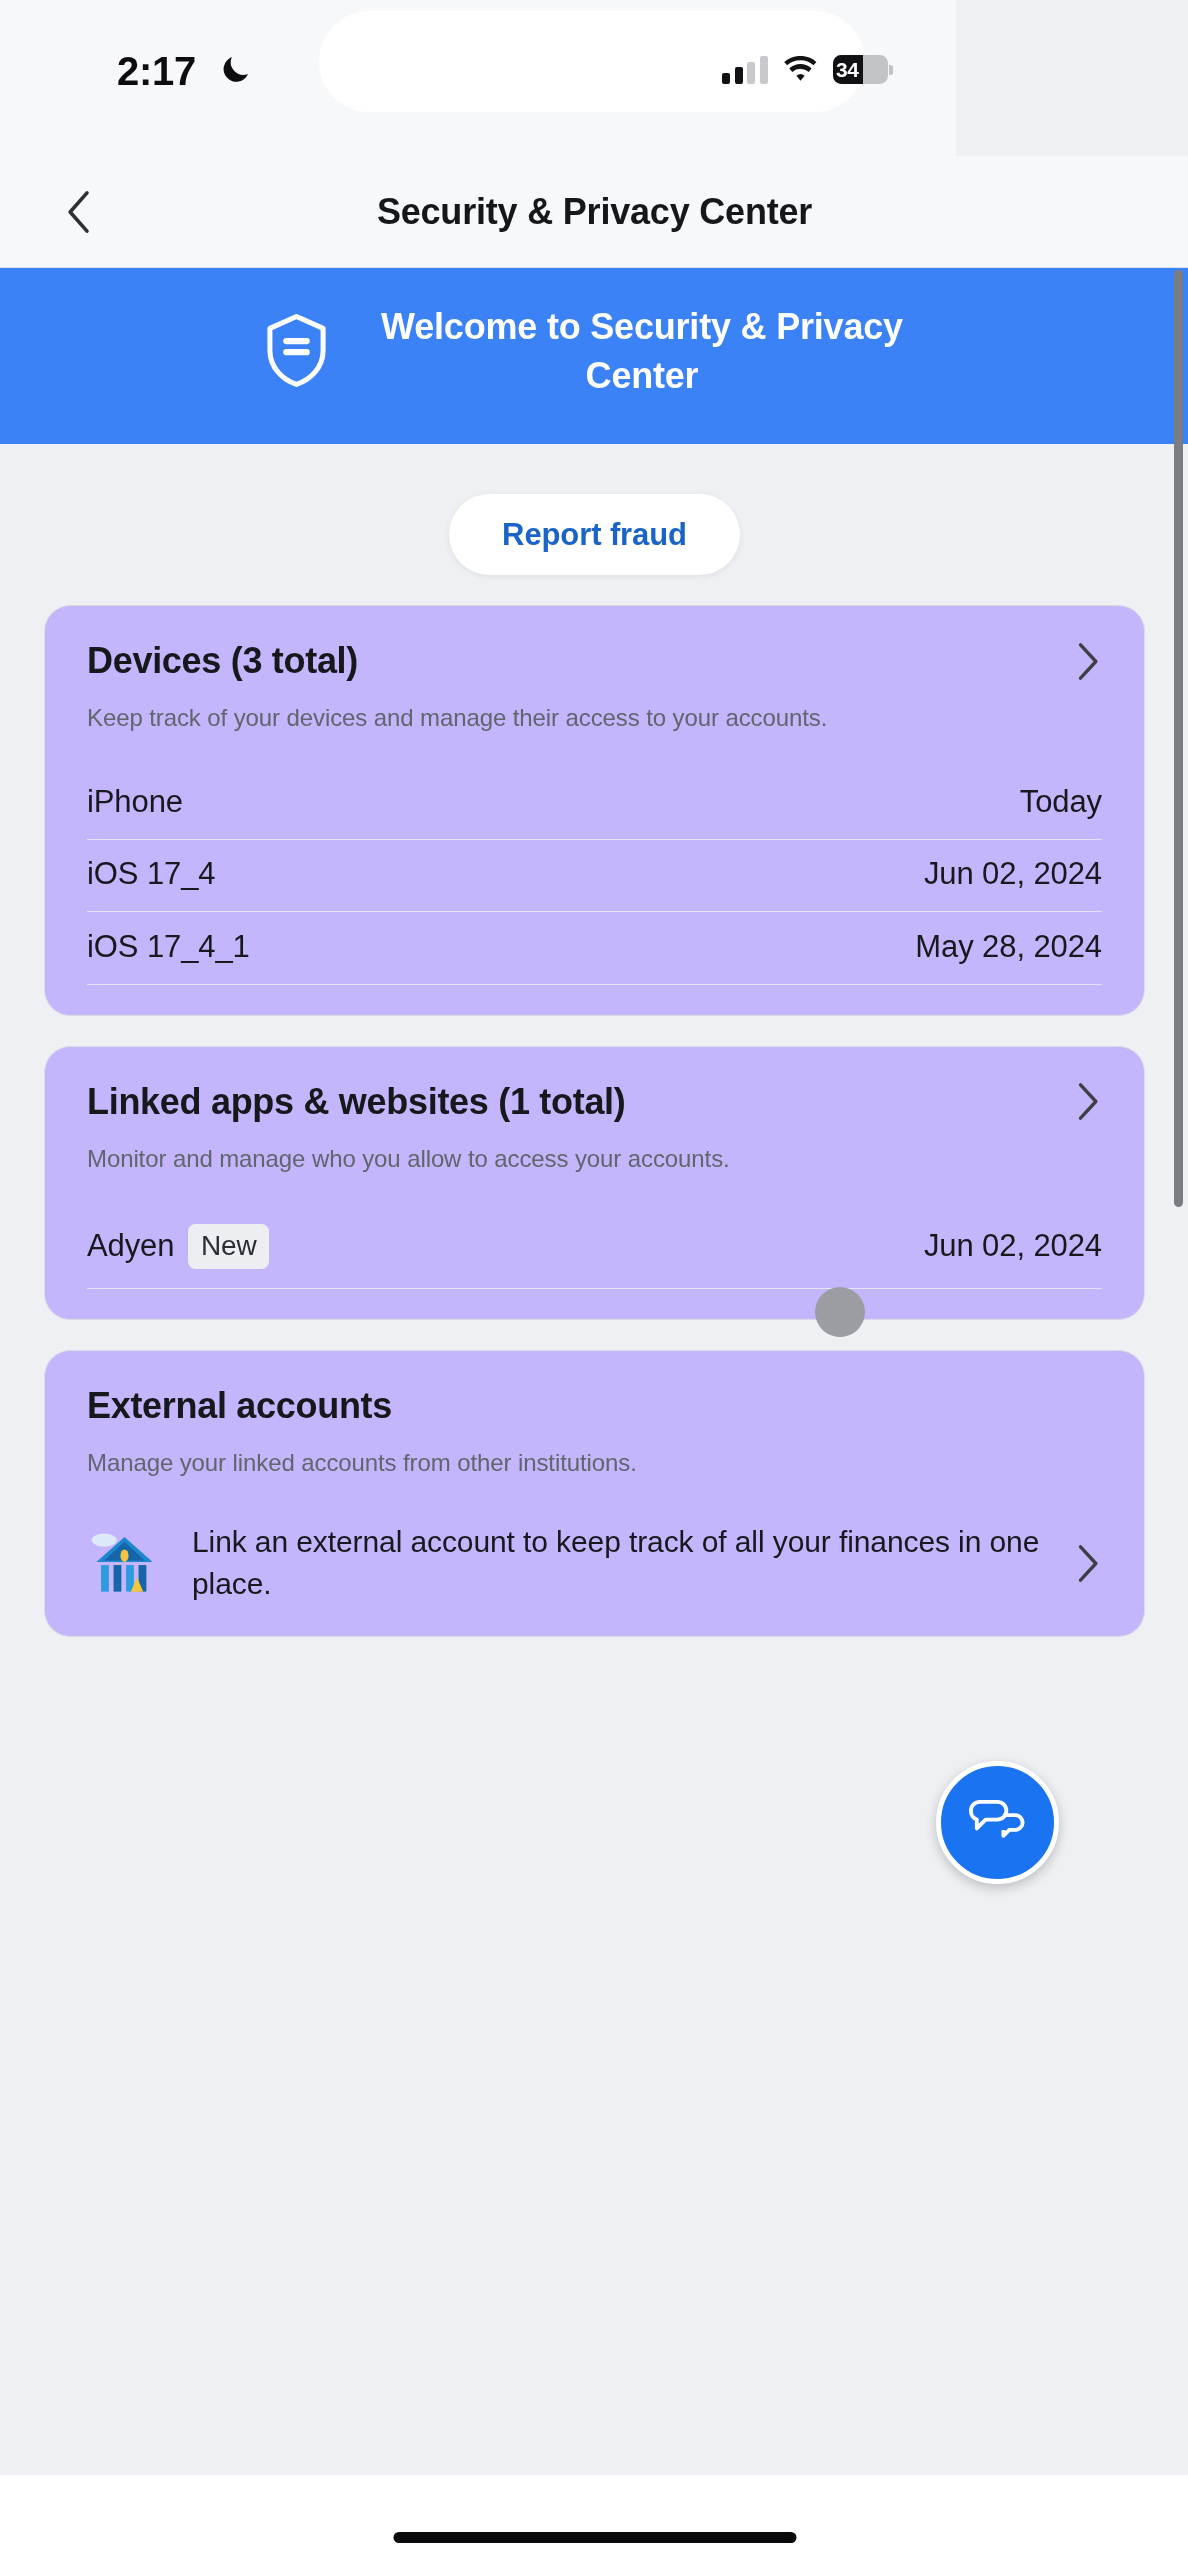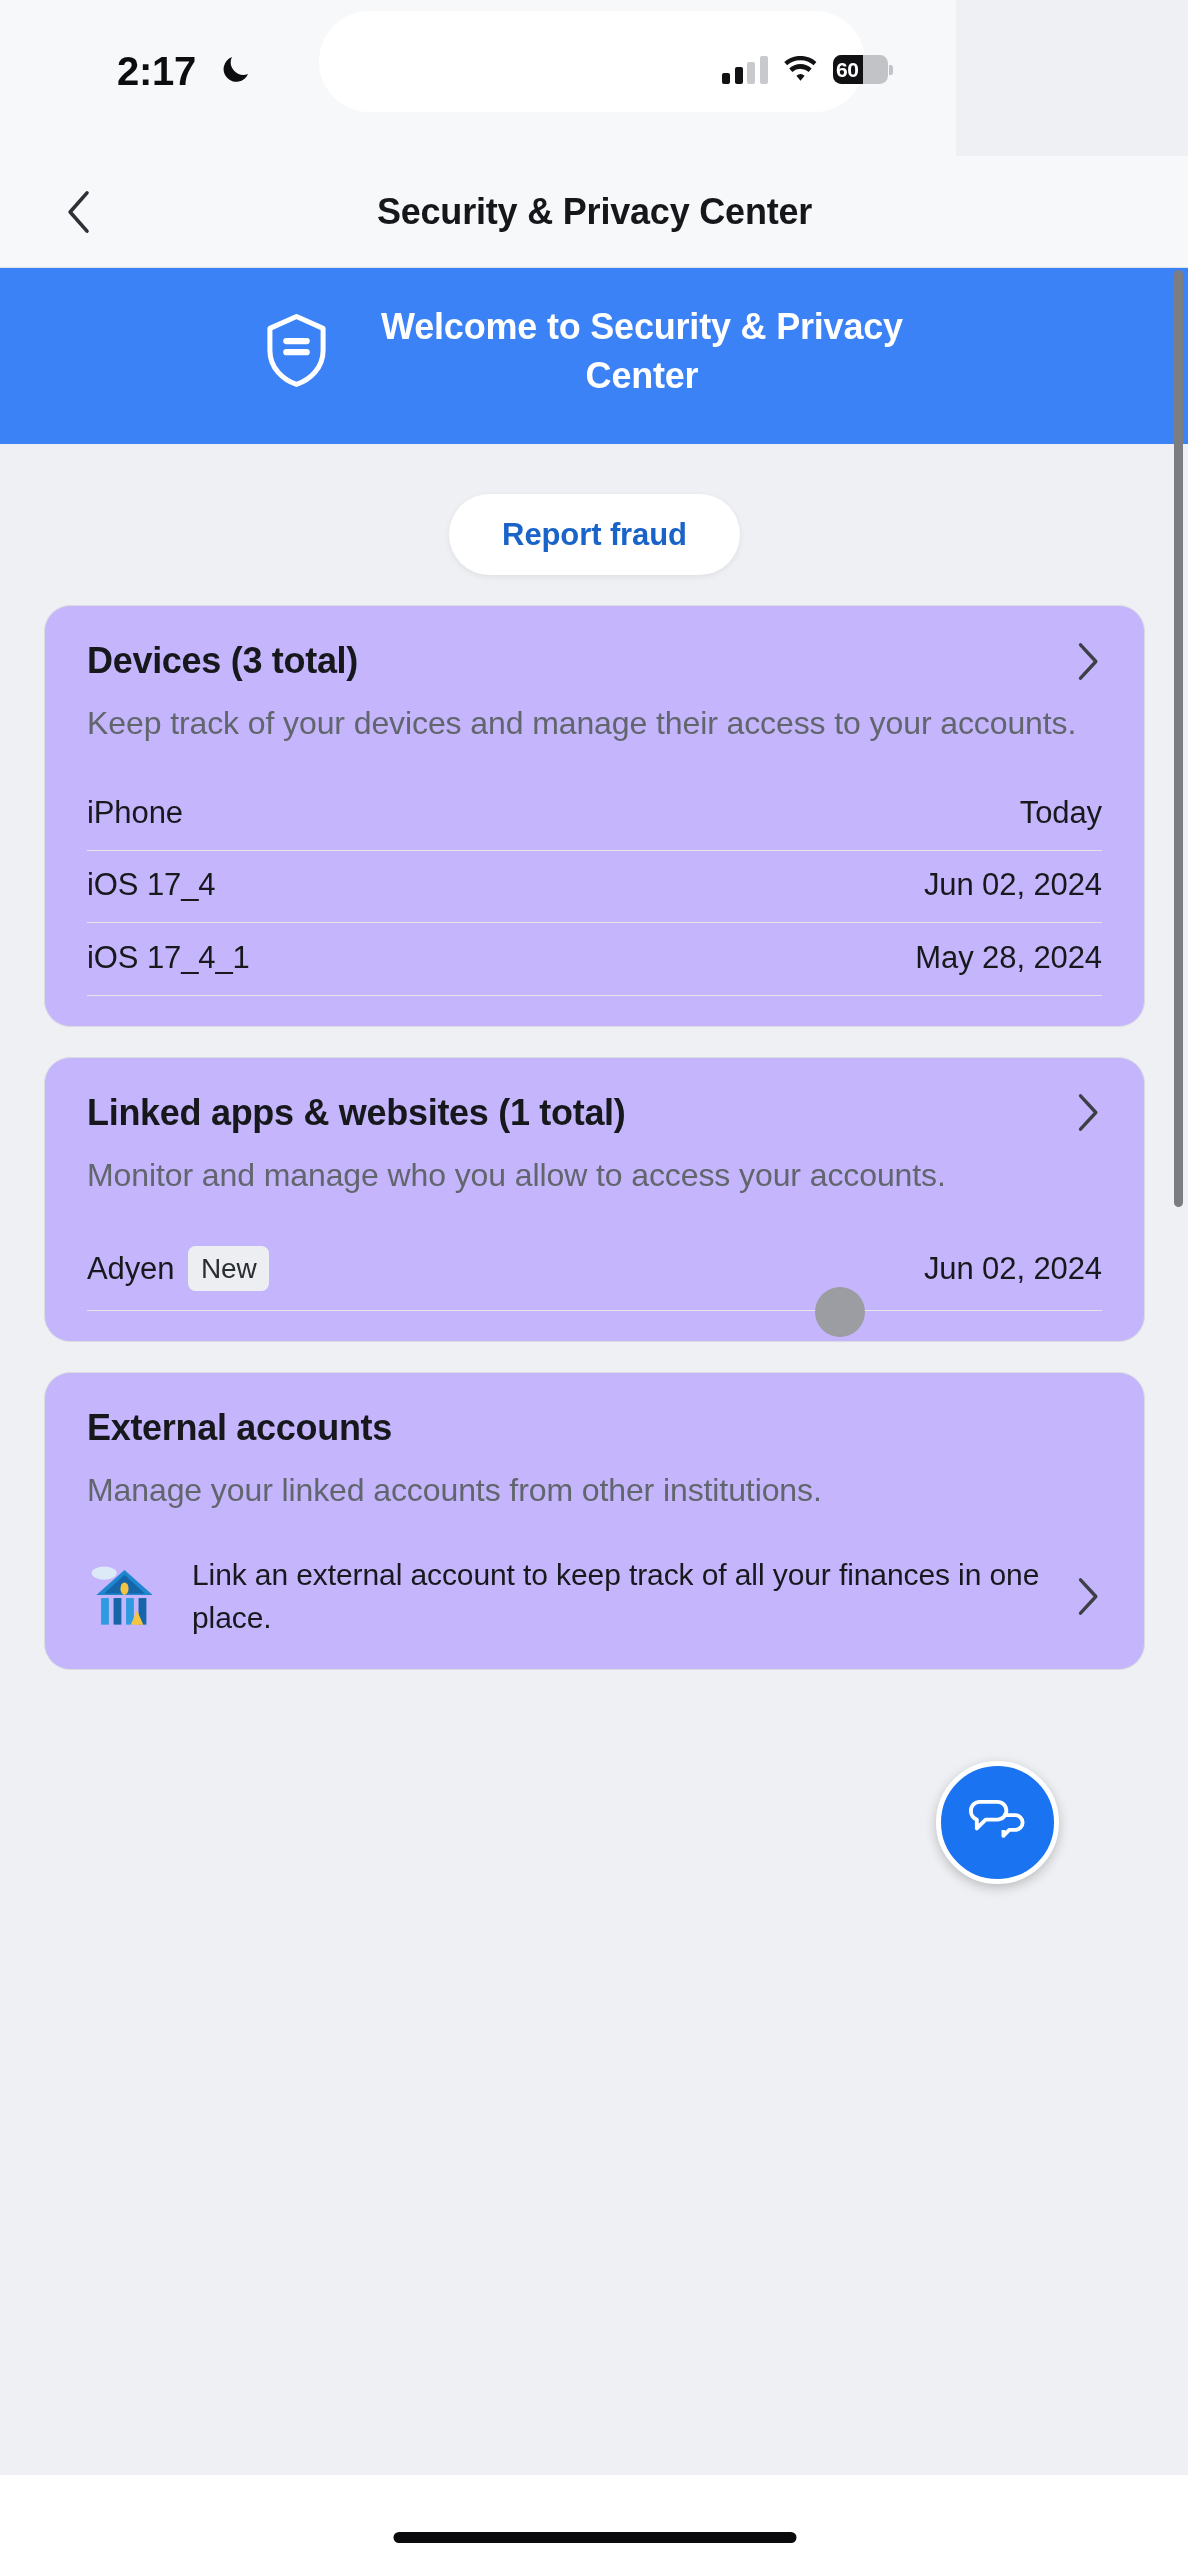--- a/index.html
+++ b/index.html
@@ -200,21 +200,21 @@
   }
   .card-title {
     font-size: 36px;
     font-weight: 600;
     color: #16181b;
     letter-spacing: -0.3px;
   }
   .chev-right { flex: 0 0 auto; width: 29px; height: 39px; }
   .card-desc {
     margin-top: 19px;
-    font-size: 32px;
+    font-size: 24px;
     color: #61656c;
     line-height: 1.38;
     letter-spacing: -0.1px;
   }
   .rows { margin-top: 33px; }
   .row {
     display: flex;
     align-items: center;
     justify-content: space-between;
     gap: 12.6px;
@@ -336,21 +336,21 @@
       </span>
       <span class="wifi-icon">
         <svg viewBox="0 0 28 20" width="35" height="28">
           <path d="M14 18.6l3.3-4.1a5.2 5.2 0 0 0-6.6 0L14 18.6z" fill="#121214"></path>
           <path d="M14 9.1c2.5 0 4.8.9 6.5 2.5l2.4-2.9A13.6 13.6 0 0 0 14 5.2c-3.4 0-6.6 1.3-9 3.5l2.5 2.9A9.6 9.6 0 0 1 14 9.1z" fill="#121214"></path>
           <path d="M14 2.2c4 0 7.7 1.5 10.5 4l2.2-2.7A19.9 19.9 0 0 0 14-1.3C9 -1.3 4.4.5 1 3.5l2.3 2.7A15.9 15.9 0 0 1 14 2.2z" fill="#121214"></path>
         </svg>
       </span>
       <span class="battery">
         <span class="fill"></span>
-        <span class="pct">60</span>
+        <span class="pct">34</span>
         <span class="nub"></span>
       </span>
     </div>
   </div>
 
   <div class="nav-header">
     <div class="back-btn">
       <svg viewBox="0 0 24 40" width="28" height="45">
         <path d="M20 3 L5 20 L20 37" fill="none" stroke="#2d3035" stroke-width="3.2" stroke-linecap="round" stroke-linejoin="round"></path>
       </svg>

